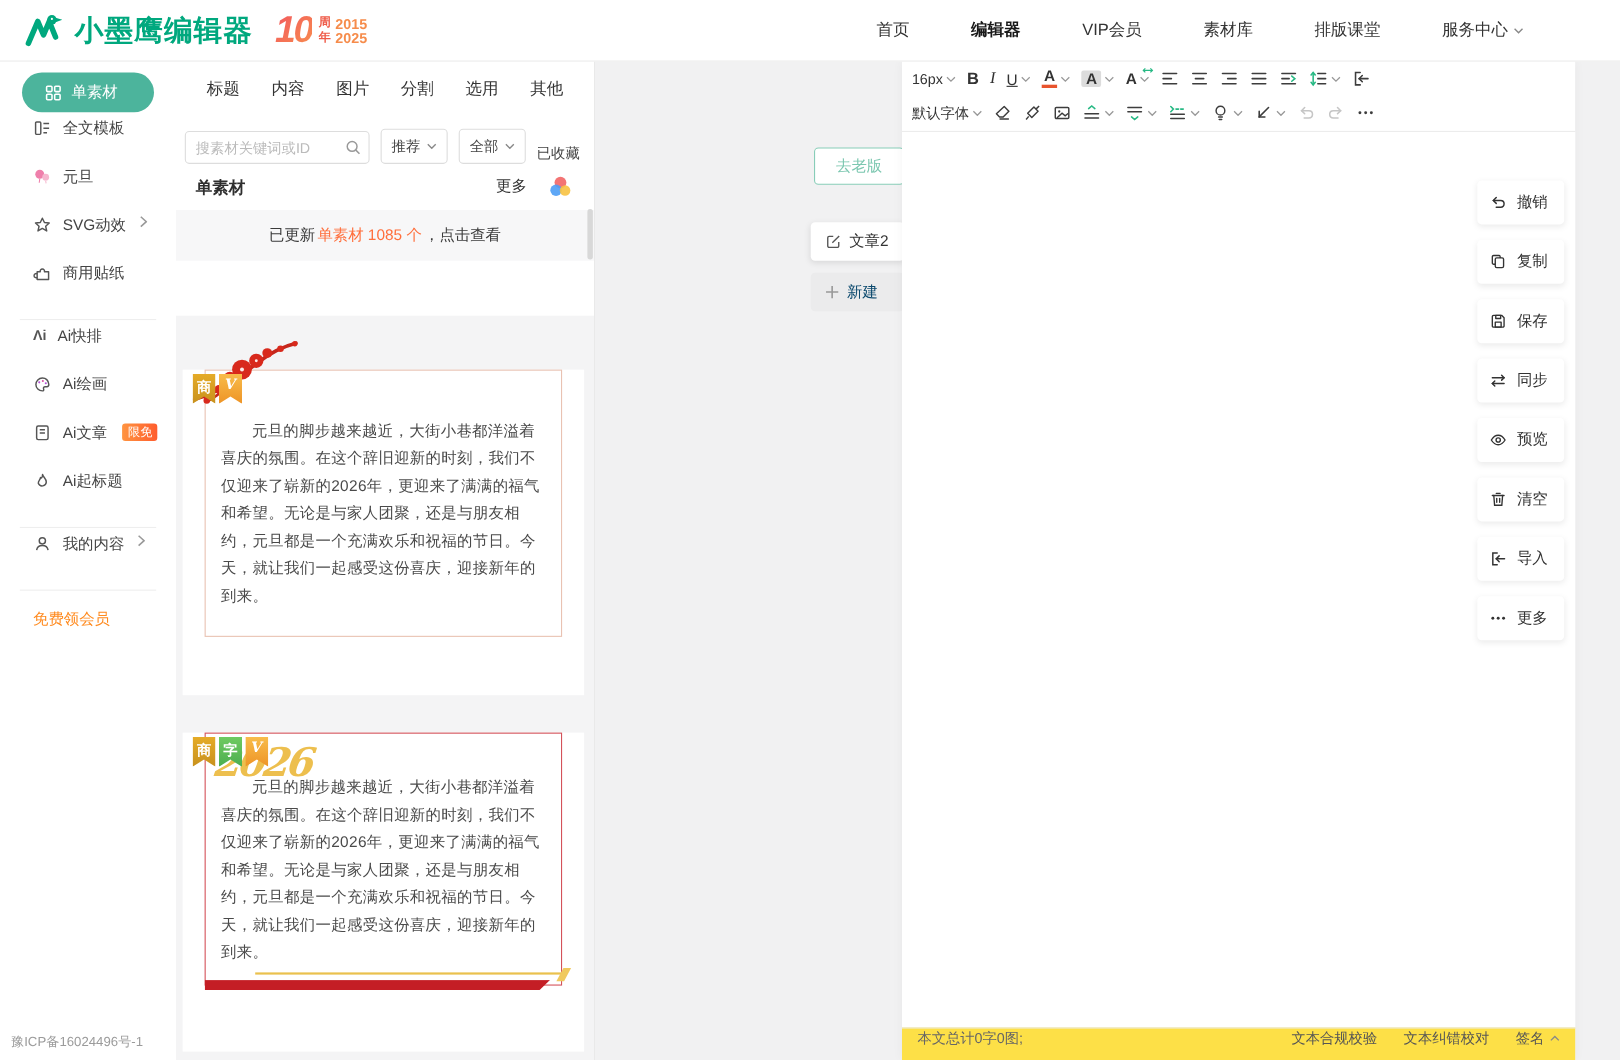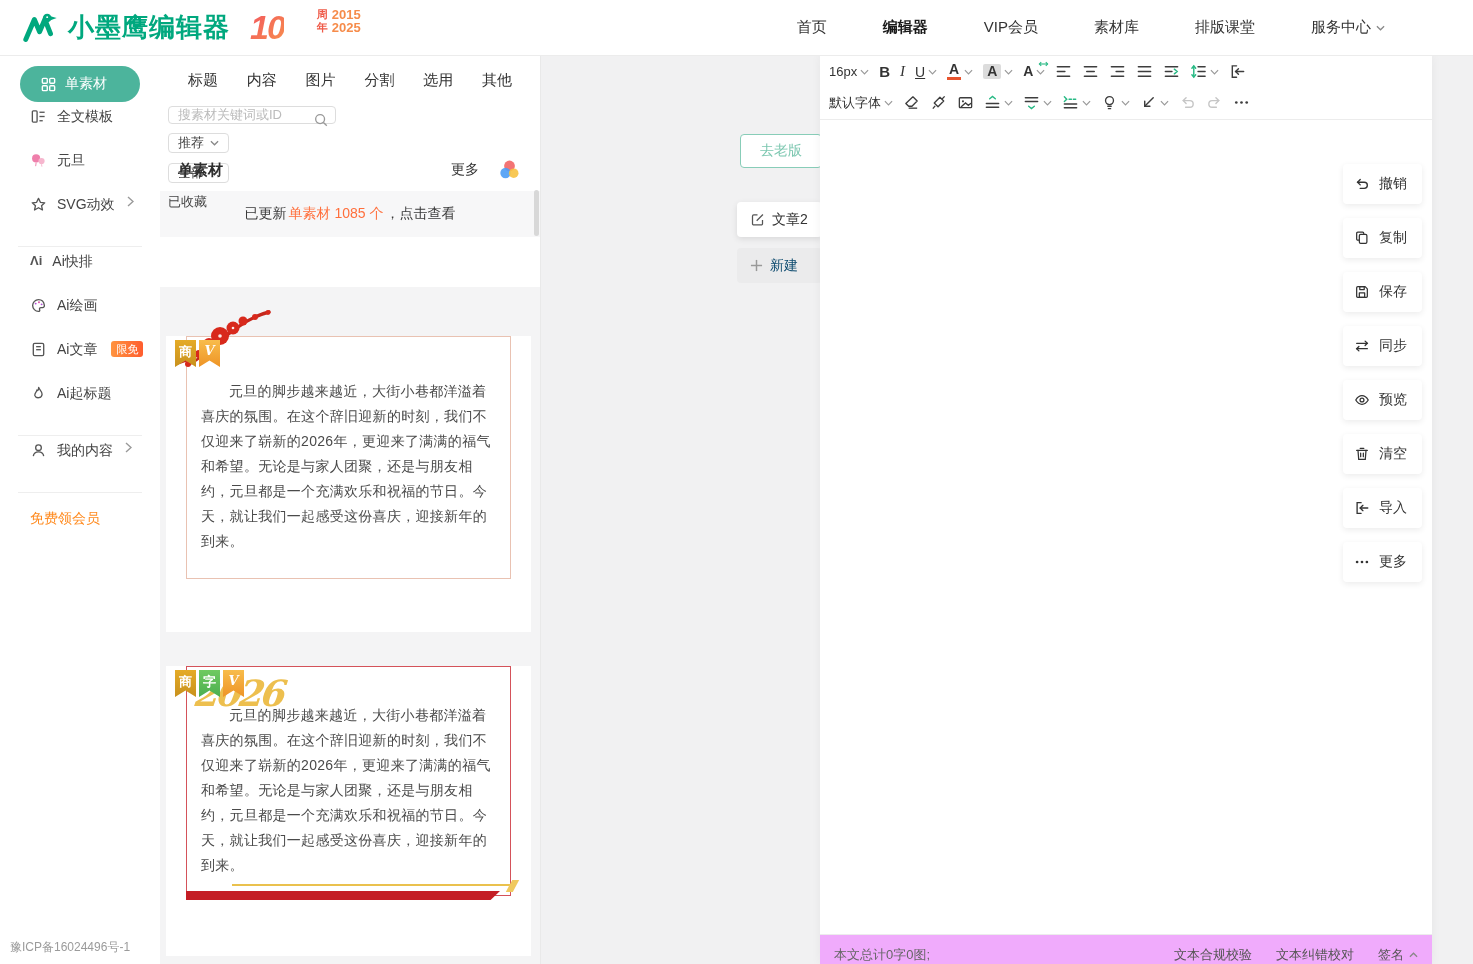--- a/index.html
+++ b/index.html
@@ -5,21 +5,21 @@
   html,body{margin:0;padding:0;background:#fff;}
   .app{position:relative;width:1473px;height:964px;background:#fff;overflow:hidden;
        font-family:"Liberation Sans","DejaVu Sans",sans-serif;color:#333;}
   svg{display:block;}
 
   
   .header{position:absolute;top:0;left:0;right:0;height:55px;background:#fff;
           border-bottom:1px solid #ececec;display:flex;align-items:center;z-index:40;}
   .logo-area{display:flex;align-items:center;margin-left:22px;}
   .logo-text{font-size:26px;font-weight:800;color:#00a87e;margin-left:8px;letter-spacing:1px;}
-  .anniv{display:flex;margin-left:20px;gap:27px;}
+  .anniv{display:flex;align-items:center;margin-left:20px;}
   .anniv-10{font-size:34px;font-weight:800;font-style:italic;
             background:linear-gradient(135deg,#f2545f,#f8914d);
             -webkit-background-clip:text;background-clip:text;color:transparent;letter-spacing:-2px;}
   .anniv-col{display:flex;flex-direction:column;margin-left:6px;line-height:13px;}
   .anniv-row{display:flex;align-items:center;gap:4px;}
   .anniv-unit{font-size:11px;color:#ef5a48;font-weight:700;}
   .anniv-year{font-size:13px;color:#f68c4b;font-weight:700;}
   .nav{position:absolute;right:88px;display:flex;align-items:center;gap:56px;font-size:15px;color:#333;}
   .nav-item{cursor:pointer;display:flex;align-items:center;gap:5px;}
   .nav-item.active{font-weight:700;color:#1a1a1a;text-align:center;}
@@ -41,21 +41,21 @@
   .limit-badge{background:linear-gradient(90deg,#ff9440,#ff5d2e);color:#fff;font-size:11px;
                padding:2px 5px;border-radius:3px;margin-left:4px;line-height:12px;}
   .icp{position:absolute;bottom:8px;left:10px;font-size:12px;color:#9b9b9b;}
 
   
   .mpanel{position:absolute;top:55px;left:160px;width:380px;bottom:0;background:#fff;
           border-right:1px solid #e9e9e9;z-index:20;overflow:hidden;}
   .mp-tabs{height:50px;display:flex;align-items:center;justify-content:space-between;
            padding:0 28px;font-size:15px;color:#333;}
   .mp-tab{cursor:pointer;}
-  .mp-search{height:44px;display:flex;align-items:flex-start;padding:0 8px;gap:10px;flex-direction:column;}
+  .mp-search{height:44px;display:flex;align-items:flex-end;padding:0 8px;gap:10px;}
   .search-box{position:relative;width:168px;height:30px;}
   .search-box input{width:100%;height:100%;box-sizing:border-box;border:1px solid #ddd;border-radius:4px;
                     padding:0 28px 0 9px;font-size:13px;color:#333;outline:none;
                     font-family:"Liberation Sans","DejaVu Sans",sans-serif;}
   .search-box input::placeholder{color:#bbb;}
   .search-ic{position:absolute;right:7px;top:7px;}
   .mini-sel{height:30px;border:1px solid #ddd;border-radius:4px;display:flex;align-items:center;
             gap:6px;padding:0 9px;font-size:13px;color:#444;cursor:pointer;background:#fff;}
   .fav{font-size:13px;color:#444;cursor:pointer;}
   .mp-head{height:42px;display:flex;align-items:center;padding:0 18px;}
@@ -105,22 +105,22 @@
   .g-i{font-family:"Liberation Serif","DejaVu Serif",serif;font-style:italic;font-size:15px;}
   .g-u{font-size:14px;text-decoration:underline;}
   .g-a{font-size:14px;font-weight:600;line-height:13px;}
   .acolor{display:inline-flex;flex-direction:column;align-items:center;}
   .acolor .bar{width:14px;height:3px;background:#e8542e;margin-top:1px;}
   .abg{background:#dcdcdc;border-radius:2px;padding:1px 4px;}
   .aspace .arr{position:absolute;top:-4px;right:-4px;}
   .tb.dis{cursor:default;}
 
   .ed-body{position:absolute;top:65px;left:0;right:0;bottom:30px;background:#fff;}
-  .statusbar{position:absolute;bottom:0;left:0;right:0;height:30px;background:#f0abfc;
-             border-top:1px solid #ececec;display:flex;align-items:flex-end;
+  .statusbar{position:absolute;bottom:0;left:0;right:0;height:30px;background:#fde047;
+             border-top:1px solid #ececec;display:flex;align-items:flex-start;
              padding:0 14px;box-sizing:border-box;font-size:13px;color:#666;}
   .sb-right{margin-left:auto;display:flex;align-items:center;gap:24px;}
   .sb-link{cursor:pointer;color:#555;display:flex;align-items:center;gap:5px;}
 
   
   .go-old{position:absolute;top:134px;left:740px;width:82px;height:34px;z-index:5;background:#fff;
           border:1px solid #88cdb8;border-radius:4px;color:#7cc7b0;font-size:14px;
           display:flex;align-items:center;justify-content:center;cursor:pointer;box-sizing:border-box;}
   .doc-tab{position:absolute;top:202px;left:737px;width:85px;height:35px;z-index:5;background:#fff;
            border-radius:4px;box-shadow:0 2px 6px rgba(0,0,0,.10);display:flex;align-items:center;
@@ -209,20 +209,27 @@
       <span>元旦</span>
     </div>
     <div class="side-item">
       <svg width="17" height="17" viewBox="0 0 18 18" fill="none" stroke="#555" stroke-width="1.4">
         <path d="M9 2.5 L11 6.7 L15.6 7.2 L12.2 10.3 L13.2 14.8 L9 12.4 L4.8 14.8 L5.8 10.3 L2.4 7.2 L7 6.7 Z" stroke-linejoin="round"></path>
       </svg>
       <span>SVG动效</span>
       <svg class="chev" width="7" height="11" viewBox="0 0 7 11">
           <polyline points="1,1 6,5.5 1,10" fill="none" stroke="#999" stroke-width="1.4"></polyline>
         </svg>
+    </div>
+    <div class="side-item">
+      <svg width="17" height="17" viewBox="0 0 18 18" fill="none" stroke="#555" stroke-width="1.4">
+        <path d="M4 7.5 h3 a2.1 2.1 0 1 1 4 0 H15 v7.5 H4 Z" stroke-linejoin="round"></path>
+          <path d="M4 9.5 a2 2 0 1 0 0 3.5"></path>
+      </svg>
+      <span>商用贴纸</span>
     </div>
     <div class="side-div"></div>
     <div class="side-item">
       <span style="font-size:13px;font-weight:700;color:#555;">Λi</span>
       <span>Ai快排</span>
     </div>
     <div class="side-item">
       <svg width="17" height="17" viewBox="0 0 18 18" fill="none" stroke="#555" stroke-width="1.4">
         <path d="M9 2.8 a6.2 6.2 0 1 0 0 12.4 c1.2 0 1.6 -.9 1.2 -1.8 -.5 -1.1 .2 -2.2 1.5 -2.2 h1.6 c1.3 0 2.1 -1 1.9 -2.4 C14.7 5 12.1 2.8 9 2.8 Z"></path>
         <circle cx="6" cy="7" r="1" fill="#b44fd8" stroke="none"></circle>

